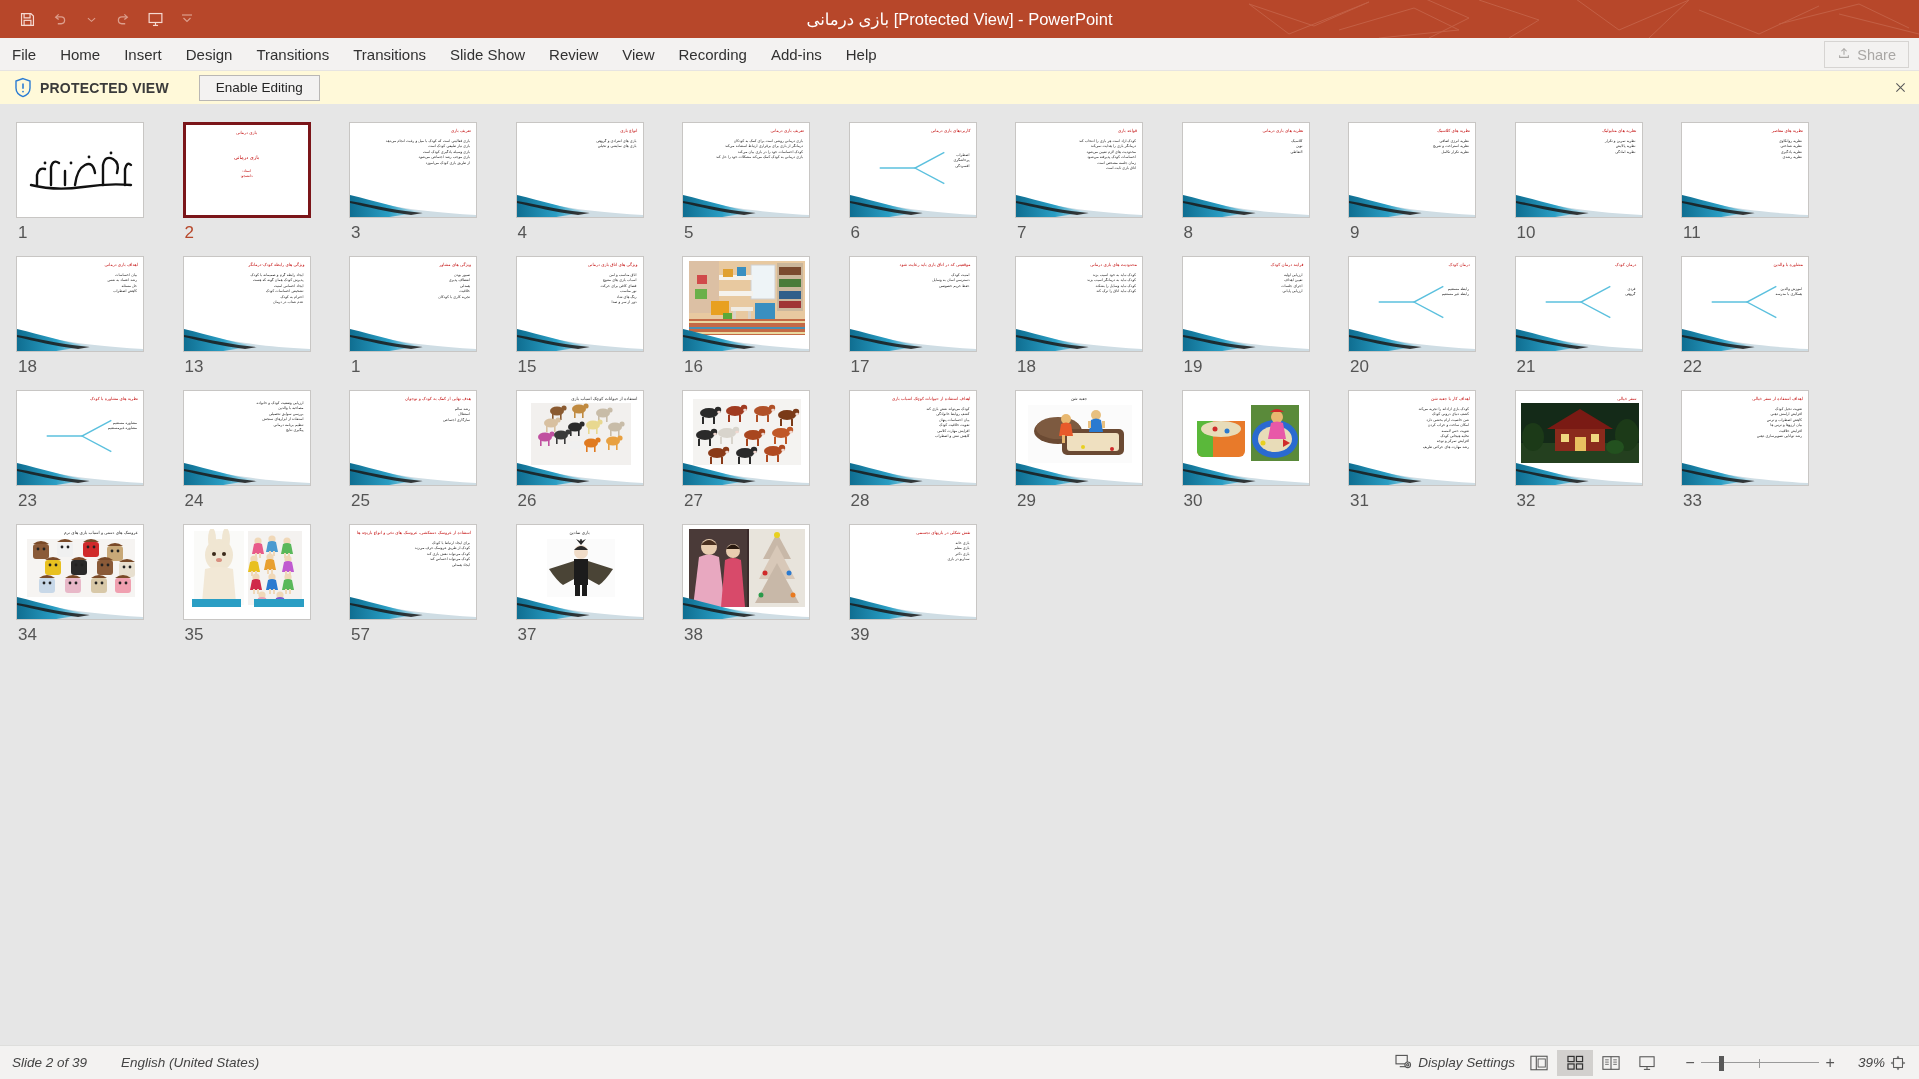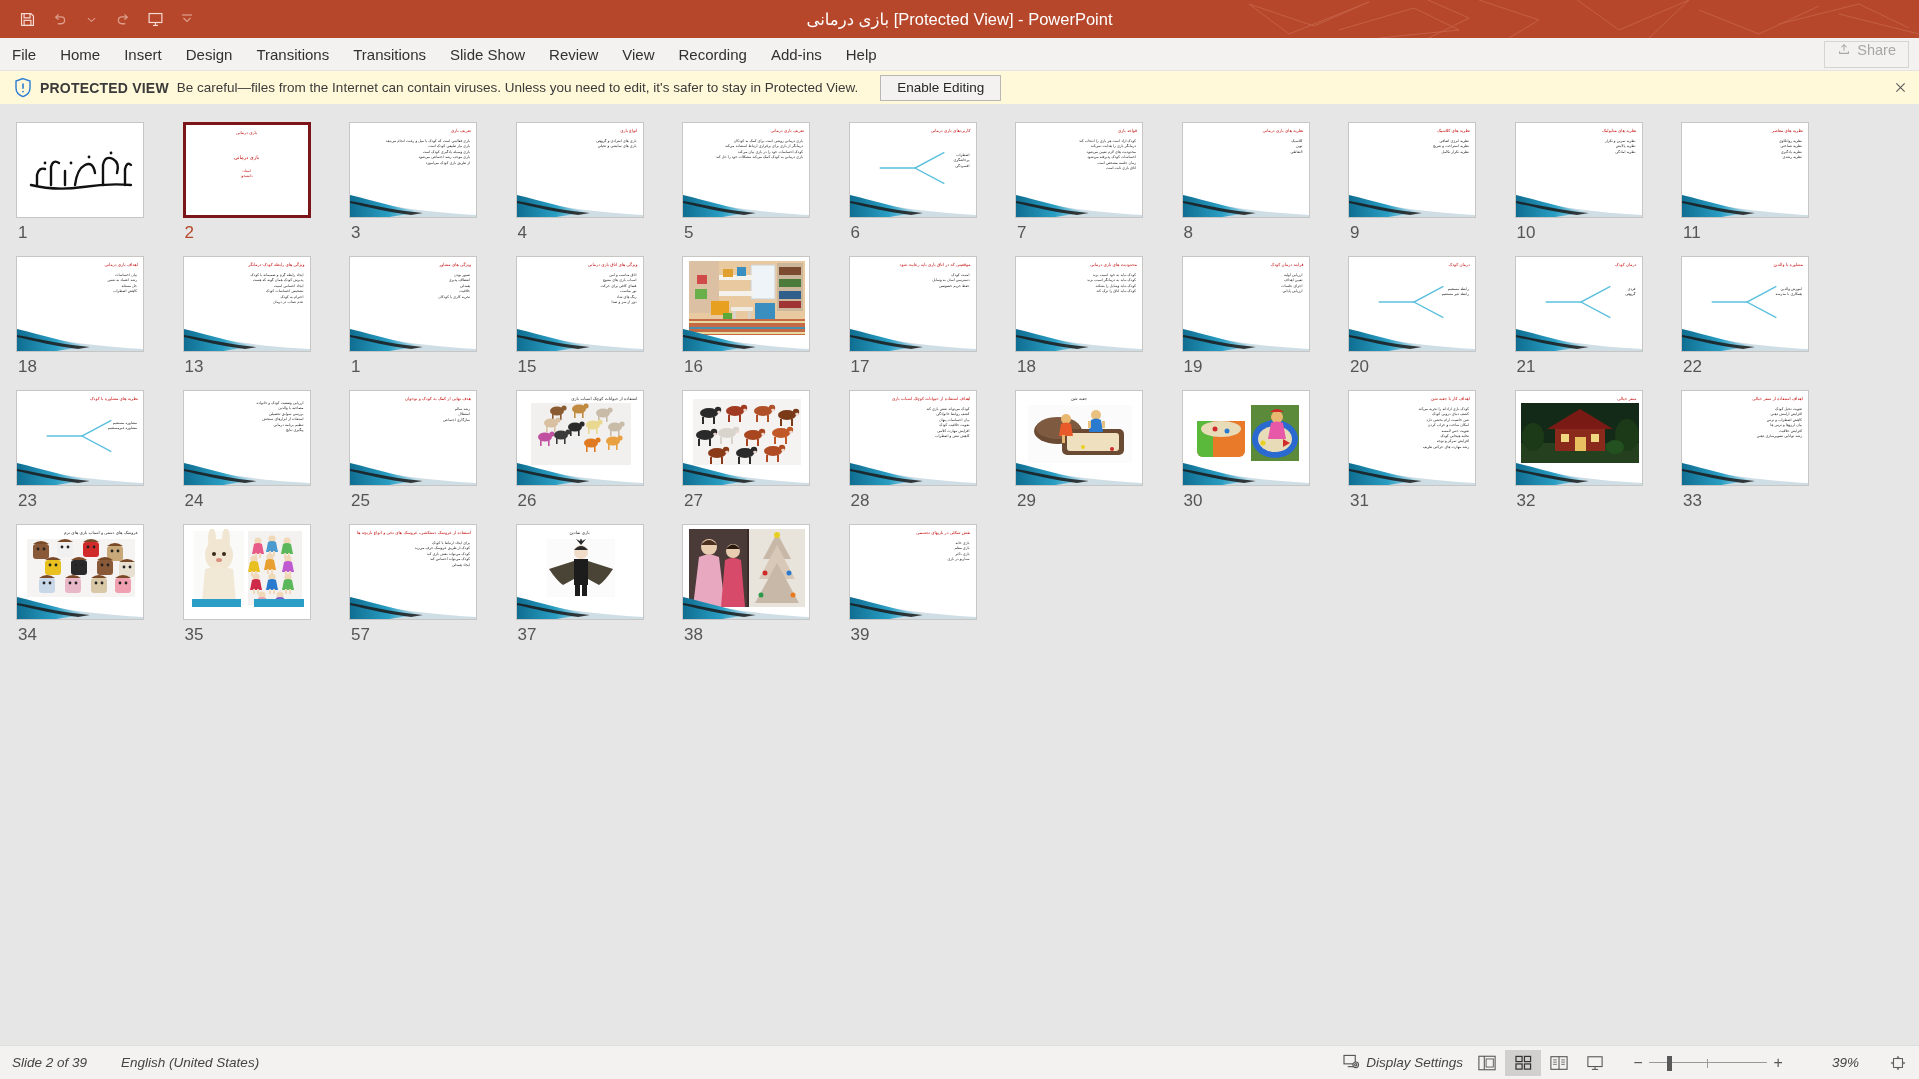--- a/index.html
+++ b/index.html
@@ -61,21 +61,21 @@
     height:32px;background:#f3f2f1;display:flex;align-items:center;
     position:relative;border-bottom:1px solid #e6e4e2;
   }
   .tab{
     padding:0 12px;height:32px;display:flex;align-items:center;
     font-size:15px;color:#313131;white-space:nowrap;
   }
   .tab.file{color:#313131;}
   .share-btn{
     position:absolute;right:10px;top:3px;height:25px;
-    display:flex;align-items:flex-start;gap:6px;padding:0 12px;
+    display:flex;align-items:center;gap:6px;padding:0 12px;
     border:1px solid #d6d4d2;color:#a9a7a5;font-size:14.5px;background:#f3f2f1;
   }
 
   
   .pvbar{
     height:33px;background:#fff9d9;border-bottom:1px solid #e3dcb0;
     display:flex;align-items:center;position:relative;padding-left:10px;
   }
   .pv-icon{width:26px;display:flex;align-items:center;justify-content:center;}
   .pv-strong{font-size:14px;font-weight:bold;color:#3a3a3a;margin:0 8px 0 4px;letter-spacing:.2px;}
@@ -155,21 +155,21 @@
   .view-btn{
     width:36px;height:26px;display:flex;align-items:center;justify-content:center;color:#555;
   }
   .view-btn.active{background:#d2d0ce;}
   .zoom-ctl{display:flex;align-items:center;gap:0;margin-left:14px;}
   .zoom-sign{width:22px;text-align:center;color:#555;font-size:16px;}
   .zoom-track{position:relative;width:118px;height:20px;display:flex;align-items:center;}
   .zoom-track .line{position:absolute;left:0;right:0;height:1px;background:#9a9a9a;}
   .zoom-track .mid{position:absolute;left:58px;width:1px;height:9px;background:#9a9a9a;top:6px;}
   .zoom-track .knob{position:absolute;left:18px;width:5px;height:15px;background:#595959;top:3px;}
-  .zoom-pct{width:44px;text-align:right;color:#444;font-size:13.5px;margin:0 26px;}
+  .zoom-pct{width:44px;text-align:right;color:#444;font-size:13.5px;margin:0 0;}
   .fit-btn{width:26px;height:24px;display:flex;align-items:center;justify-content:center;color:#555;}
 </style>
 </head>
 <body>
 
 <div class="titlebar">
 
   <svg class="deco" viewBox="0 0 700 38" preserveAspectRatio="none">
     <g fill="none" stroke="#d98d77" stroke-width="1">
       <path d="M30 4 L95 26 L150 2 L70 34 Z"></path>
@@ -256,21 +256,20 @@
 
 <div class="pvbar">
   <span class="pv-icon">
     <svg width="20" height="21" viewBox="0 0 20 21" fill="none" stroke="#2b7cd3" stroke-width="1.4">
       <path d="M10 1.6L17 4v7c0 4.2-3.2 7.2-7 8.6C6.2 18.2 3 15.2 3 11V4z"></path>
       <path d="M10 6.6v5.2" stroke-width="1.6"></path>
         <circle cx="10" cy="14.6" r="0.9" fill="#2b7cd3" stroke="none"></circle>
     </svg>
   </span>
   <span class="pv-strong">PROTECTED VIEW</span>
-  <span class="pv-text">Be careful—files from the Internet can contain viruses. Unless you need to edit, it's safer to stay in Protected View.</span>
   <div class="pv-enable">Enable Editing</div>
   <div class="pv-close">
     <svg width="11" height="11" viewBox="0 0 12 12" stroke="currentColor" stroke-width="1.2">
         <path d="M1.5 1.5l9 9M10.5 1.5l-9 9"></path>
       </svg>
   </div>
 </div>
 
 <div class="sorter">
   <div class="grid" id="slide-grid">

